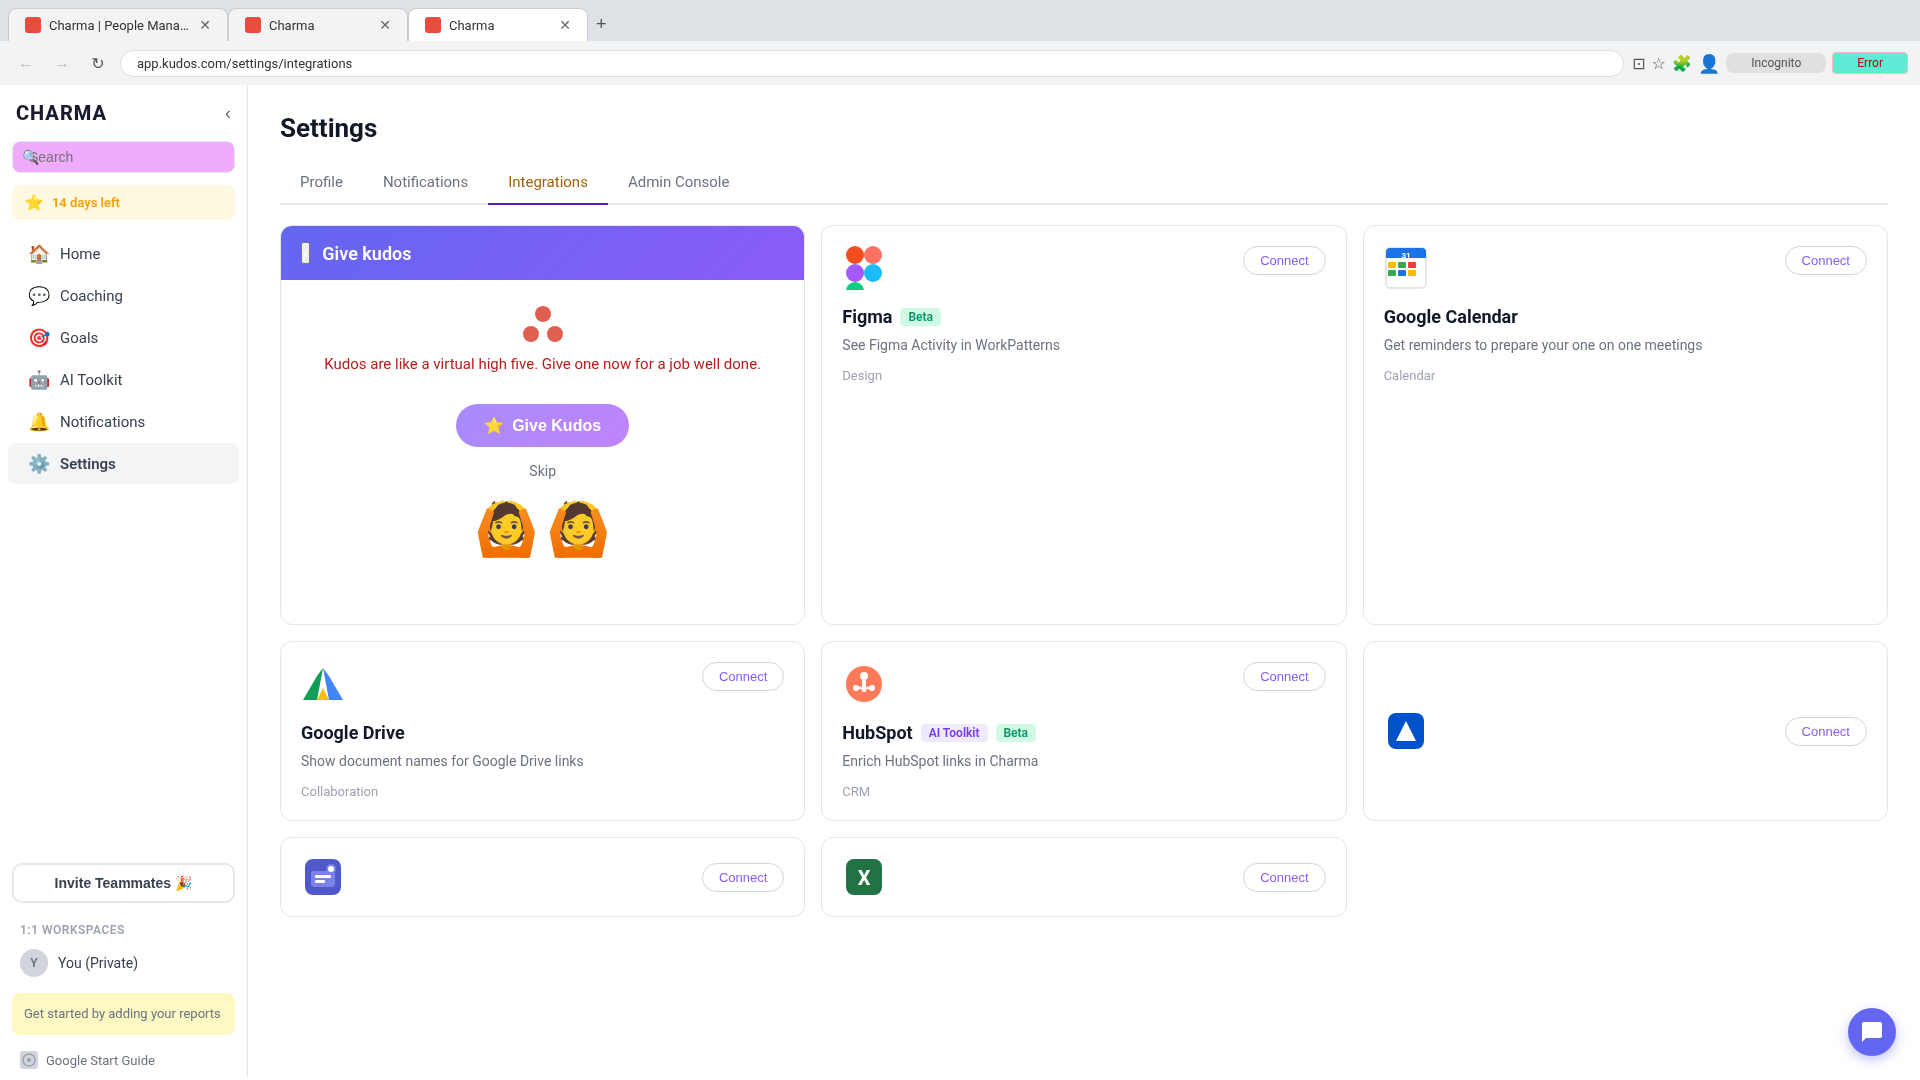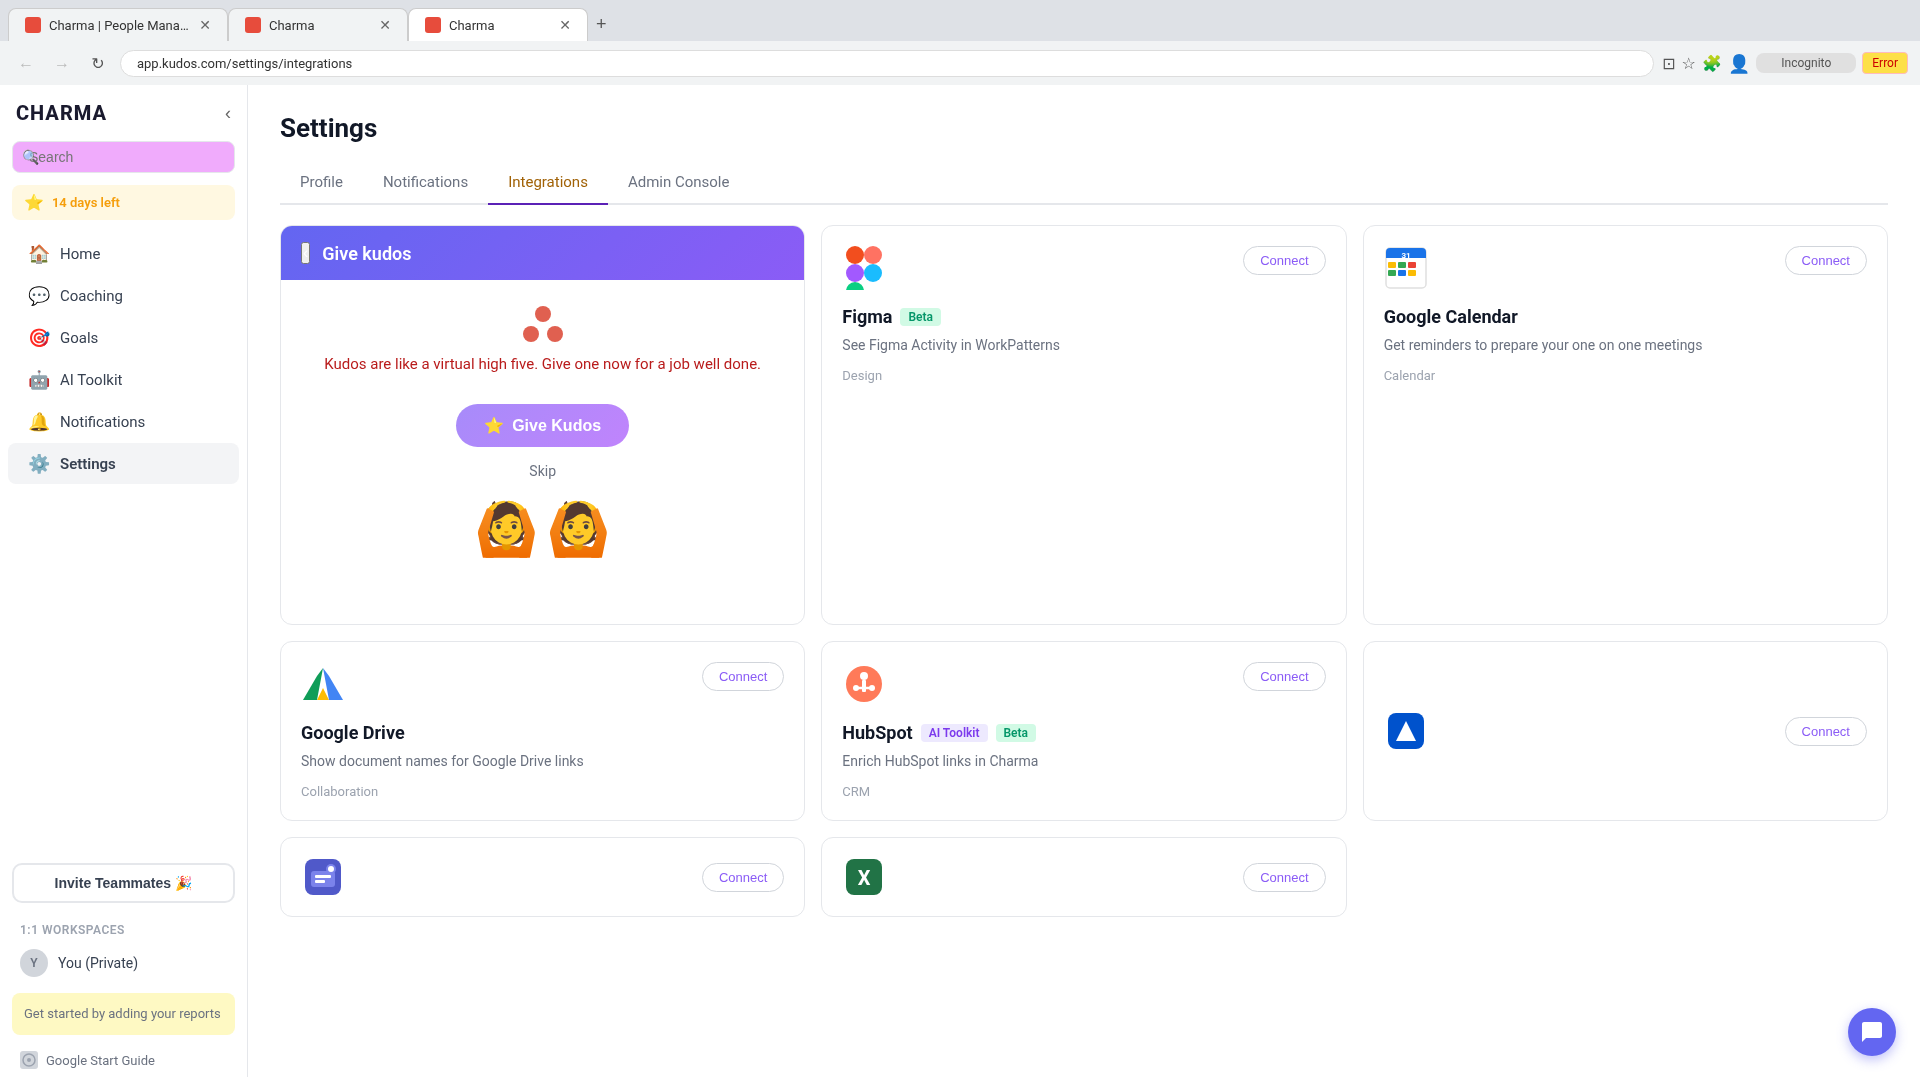--- a/index.html
+++ b/index.html
@@ -10,21 +10,21 @@
     .browser-tab .tab-favicon { width: 16px; height: 16px; border-radius: 2px; background: #e74c3c; display: inline-block; flex-shrink: 0; }
     .browser-tab .tab-title { flex: 1; overflow: hidden; text-overflow: ellipsis; white-space: nowrap; }
     .browser-tab .tab-close { color: #666; font-size: 14px; cursor: pointer; }
     .browser-tab-add { background: none; border: none; font-size: 18px; color: #555; cursor: pointer; padding: 4px 8px; border-radius: 50%; }
     .browser-toolbar { display: flex; align-items: center; gap: 8px; padding: 8px 12px; background: #f1f3f4; }
     .browser-nav-btn { background: none; border: none; font-size: 16px; color: #555; cursor: pointer; width: 28px; height: 28px; border-radius: 50%; display: flex; align-items: center; justify-content: center; }
     .browser-nav-btn.disabled { color: #bbb; cursor: default; }
     .browser-address { flex: 1; background: #fff; border: 1px solid #ddd; border-radius: 20px; padding: 5px 16px; font-size: 13px; color: #333; display: flex; align-items: center; }
     .browser-actions { display: flex; gap: 6px; align-items: center; }
     .incognito-badge { font-size: 12px; color: #555; background: #e0e0e0; padding: 3px 25px; border-radius: 8px; }
-    .error-badge { font-size: 12px; color: #c00; background: #fde047; padding: 3px 9px; border-radius: 4px; border: 1px solid #fbb; }
+    .error-badge { font-size: 12px; color: #c00; background: #5eead4; padding: 3px 24px; border-radius: 4px; border: 1px solid #fbb; }
 
     
     .app-container { display: flex; height: calc(1080px - 88px); }
 
     
     .sidebar { width: 248px; background: #fff; border-right: 1px solid #e5e7eb; display: flex; flex-direction: column; padding: 0; overflow: hidden; flex-shrink: 0; }
     .sidebar-logo { display: flex; align-items: center; justify-content: space-between; padding: 16px 16px; }
     .logo-text { font-size: 22px; font-weight: 700; color: #1a1a2e; letter-spacing: -0.5px; }
     .sidebar-collapse { background: none; border: none; cursor: pointer; color: #666; font-size: 18px; }
     .sidebar-search { margin: 0 12px 12px; position: relative; }

